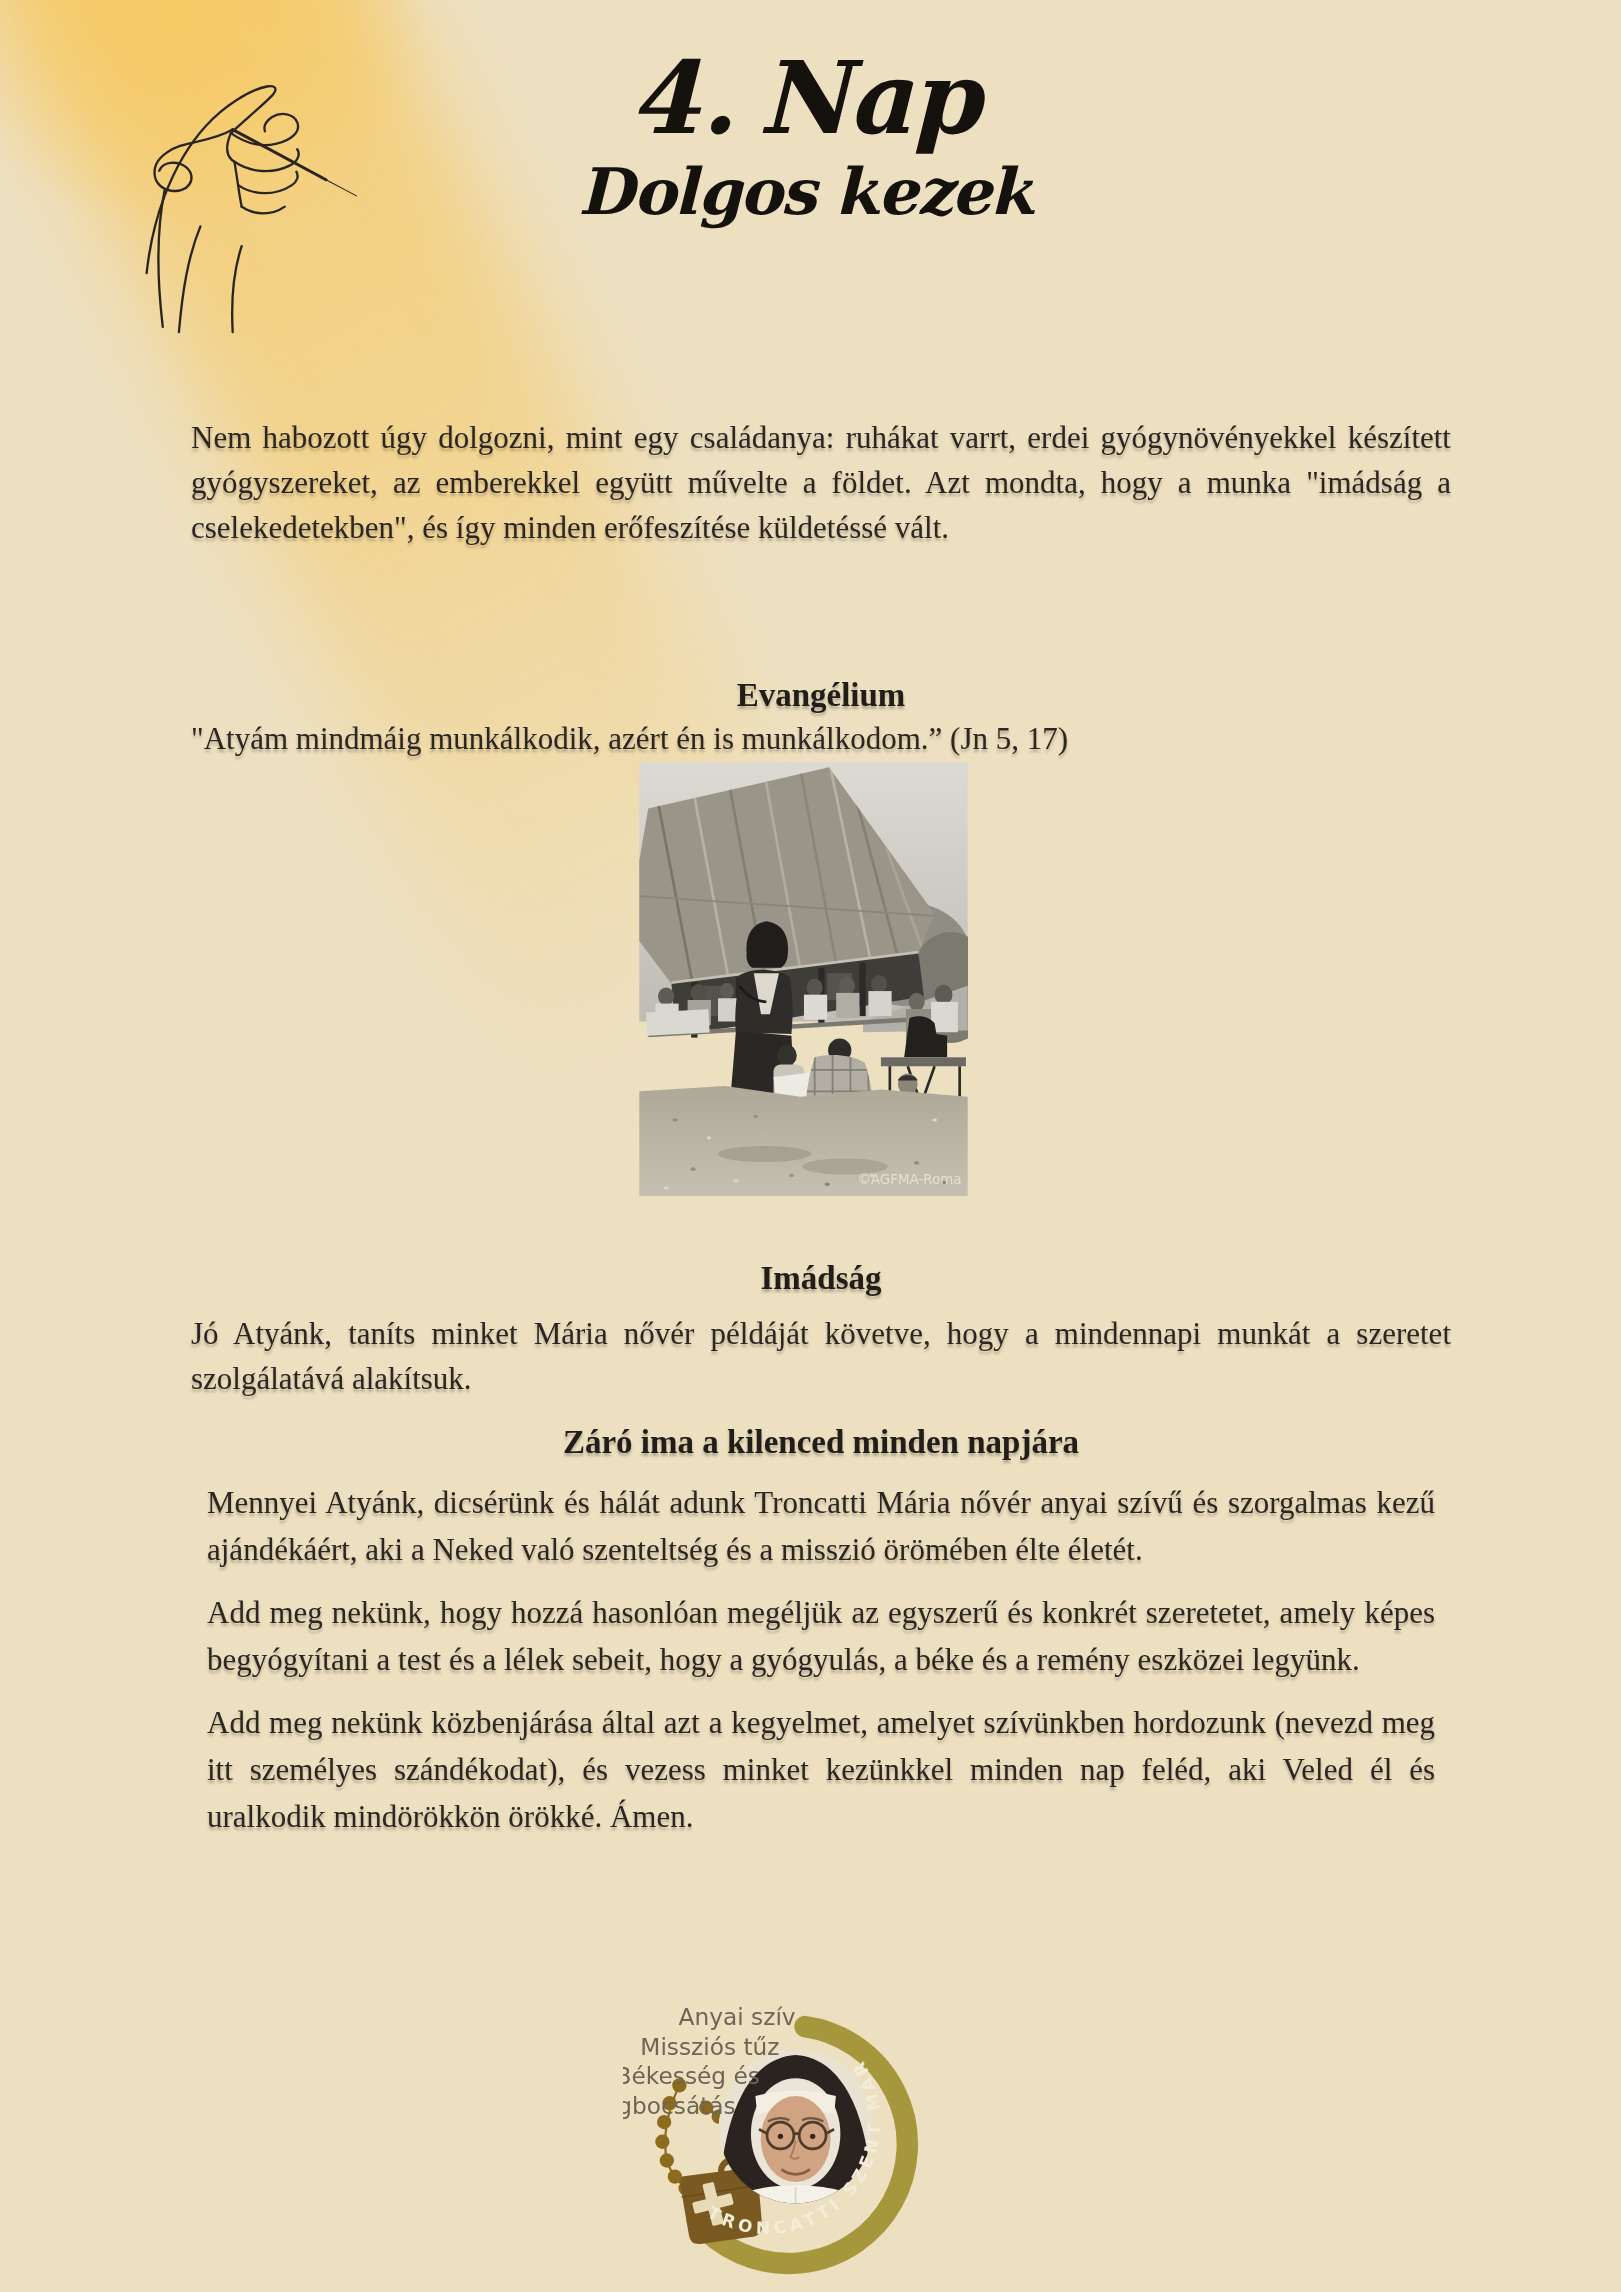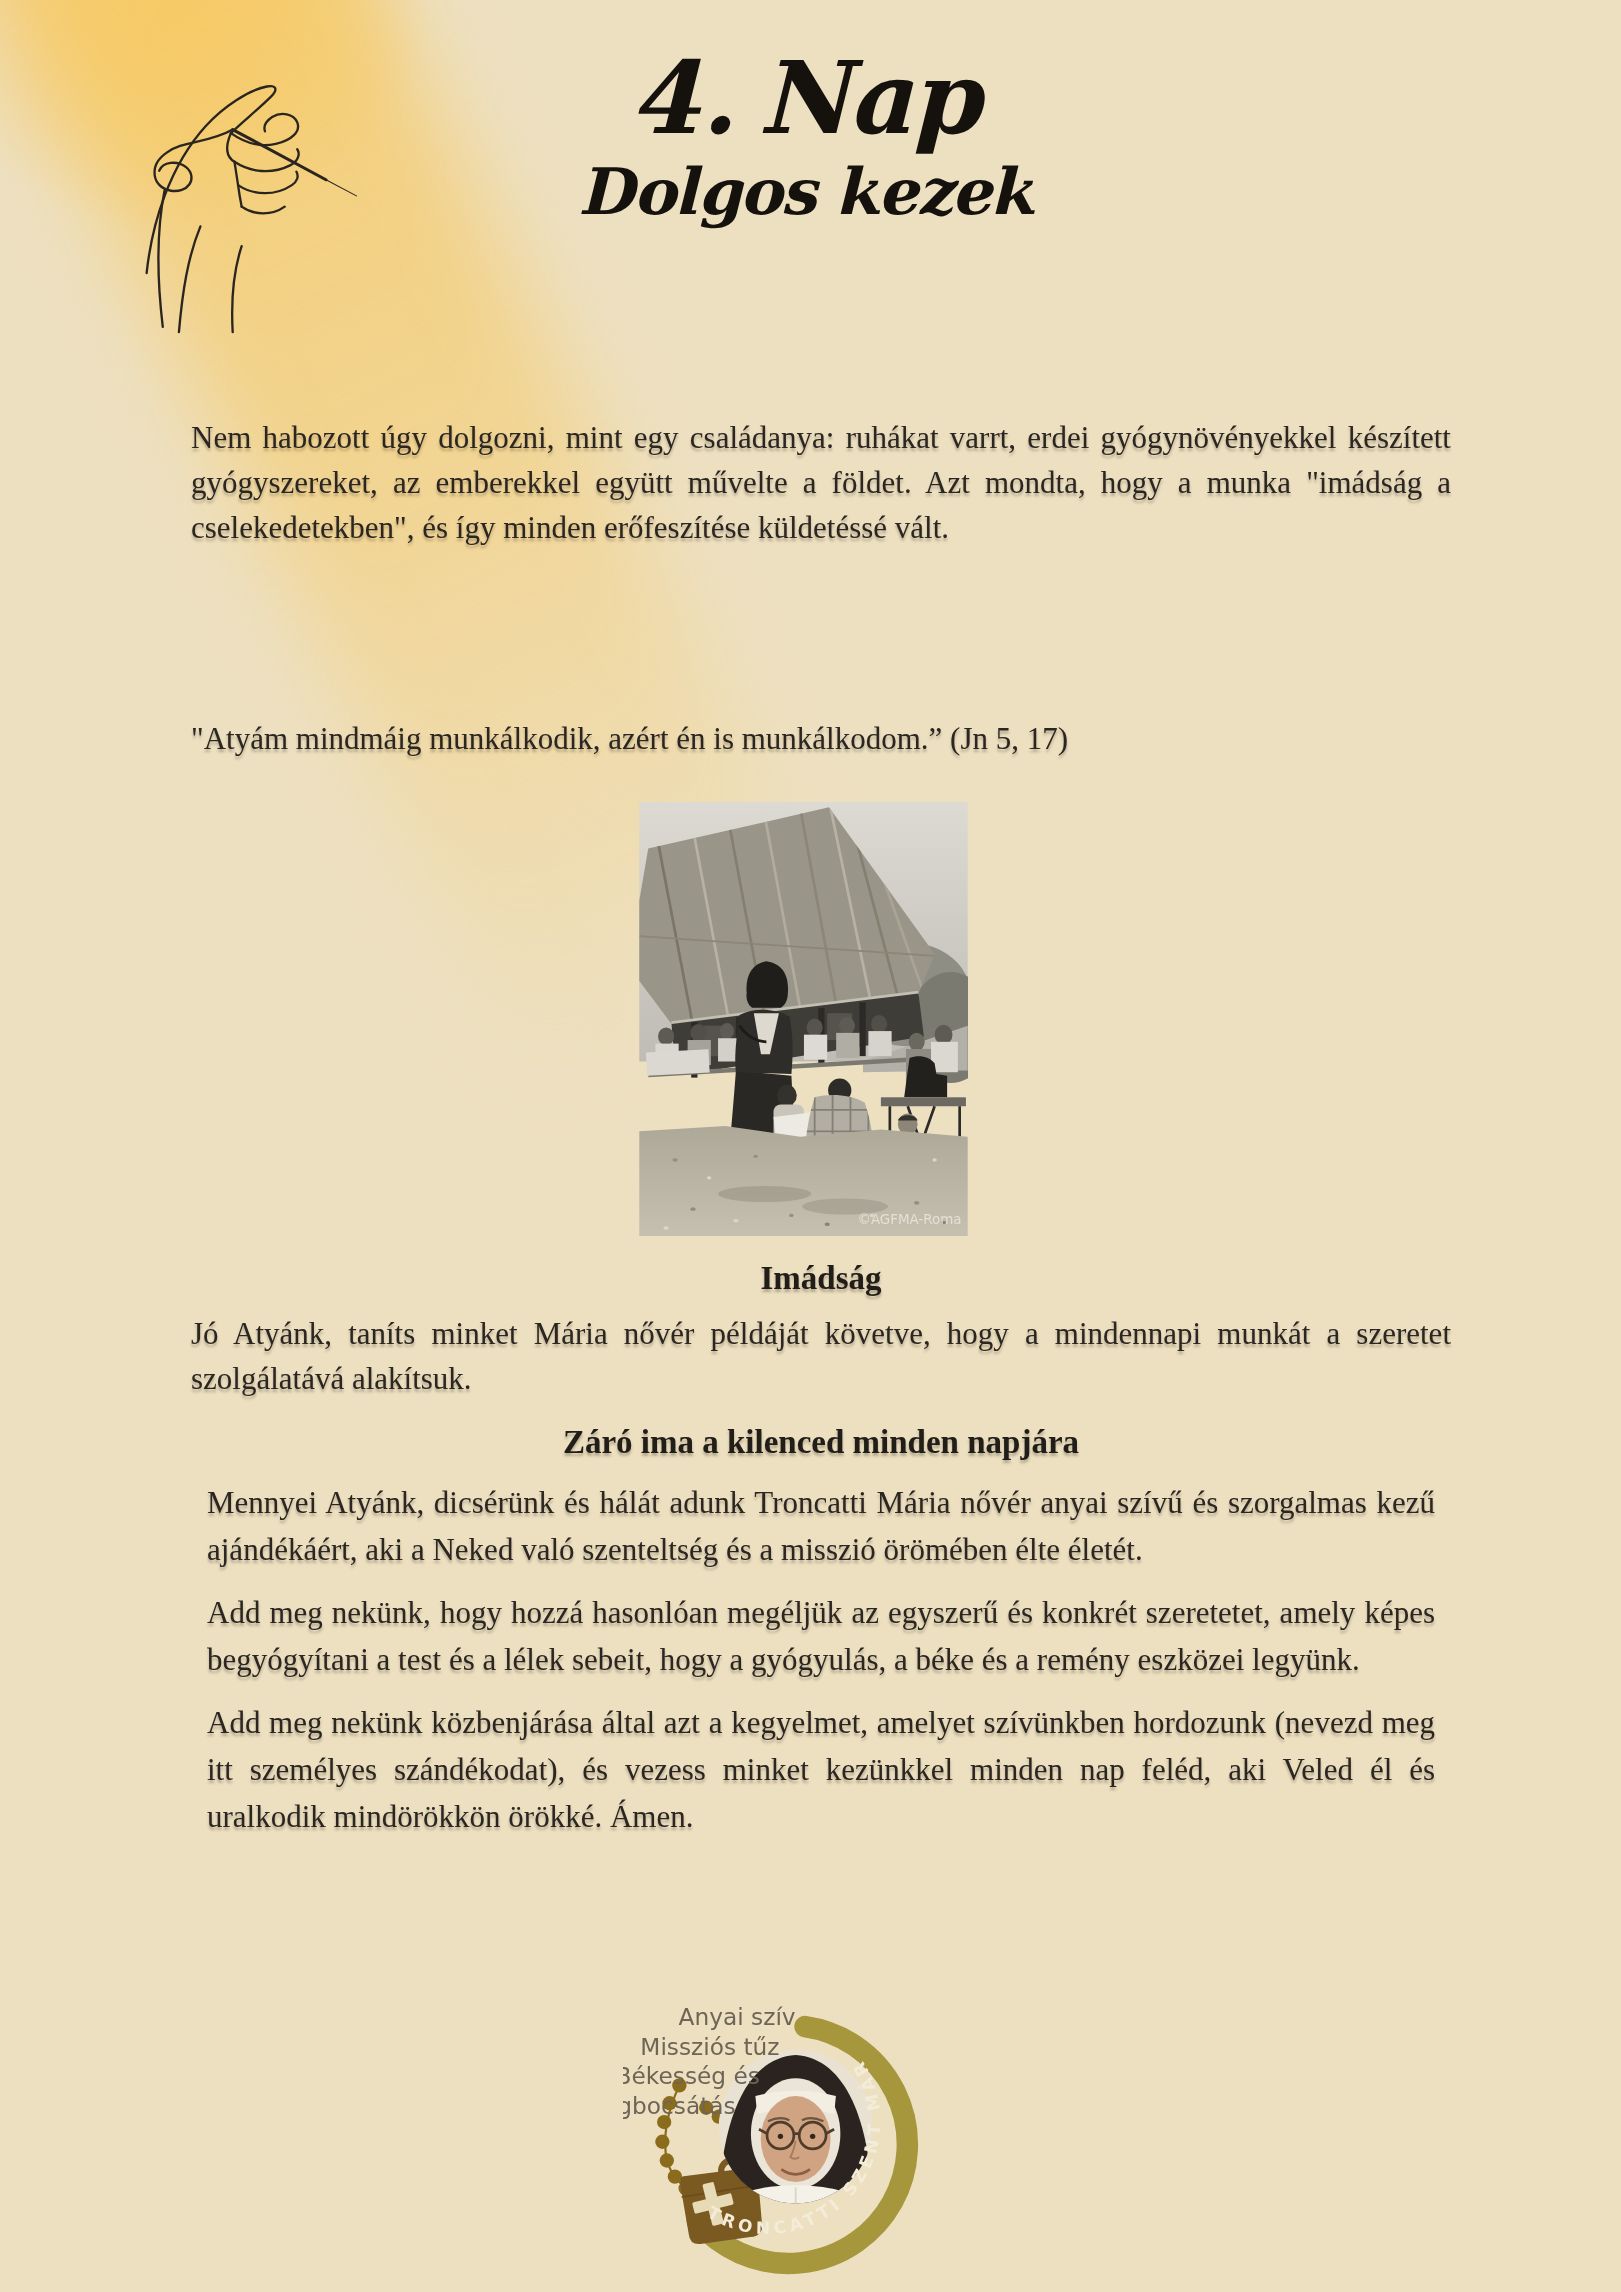--- a/index.html
+++ b/index.html
@@ -46,21 +46,21 @@
   }
   .body-text{
     position:absolute;left:191px;width:1260px;
     font-size:31px;line-height:45px;color:#2b2622;
     text-align:justify;text-justify:inter-word;
     text-shadow:0 2.7px 2.7px rgba(50,38,16,0.30);
   }
   .body-text p{margin:16px;}
   .quote-line{text-align:left;}
   .closing-block{line-height:47px;}
-  .photo-frame{position:absolute;left:639px;top:802px;width:329px;height:434px;}
+  .photo-frame{position:absolute;left:639px;top:762px;width:329px;height:434px;}
   .photo-frame svg{display:block;}
   .logo{position:absolute;left:623px;top:2003px;width:297px;height:290px;}
   .logo svg{display:block;}
   .motto-text{
     font-family:"DejaVu Sans", sans-serif;font-size:26px;fill:#6e6557;
   }
   .arc-text{
     font-family:"DejaVu Sans", sans-serif;font-size:19px;font-weight:bold;
     letter-spacing:5px;fill:#f3ecd8;
   }
@@ -95,20 +95,21 @@
     </g>
   </svg>
 
   <div class="titles">
     <h1 class="title-main">4. Nap</h1>
     <h2 class="title-sub">Dolgos kezek</h2>
   </div>
 
   <div class="body-text" style="top:415px">Nem habozott úgy dolgozni, mint egy családanya: ruhákat varrt, erdei gyógynövényekkel készített gyógyszereket, az emberekkel együtt művelte a földet. Azt mondta, hogy a munka "imádság a cselekedetekben", és így minden erőfeszítése küldetéssé vált.</div>
 
+  <div class="section-heading" style="top:673px">Evangélium</div>
   <div class="body-text quote-line" style="top:716px">"Atyám mindmáig munkálkodik, azért én is munkálkodom.” (Jn 5, 17)</div>
 
   <div class="photo-frame">
     <svg width="329" height="434" viewBox="0 0 367 485">
       <defs>
         <linearGradient id="skyg" x1="0" y1="0" x2="0" y2="1">
           <stop offset="0" stop-color="#dcdad2"></stop>
             <stop offset="1" stop-color="#bebcb4"></stop>
         </linearGradient>
         <linearGradient id="groundg" x1="0" y1="0" x2="0" y2="1">

